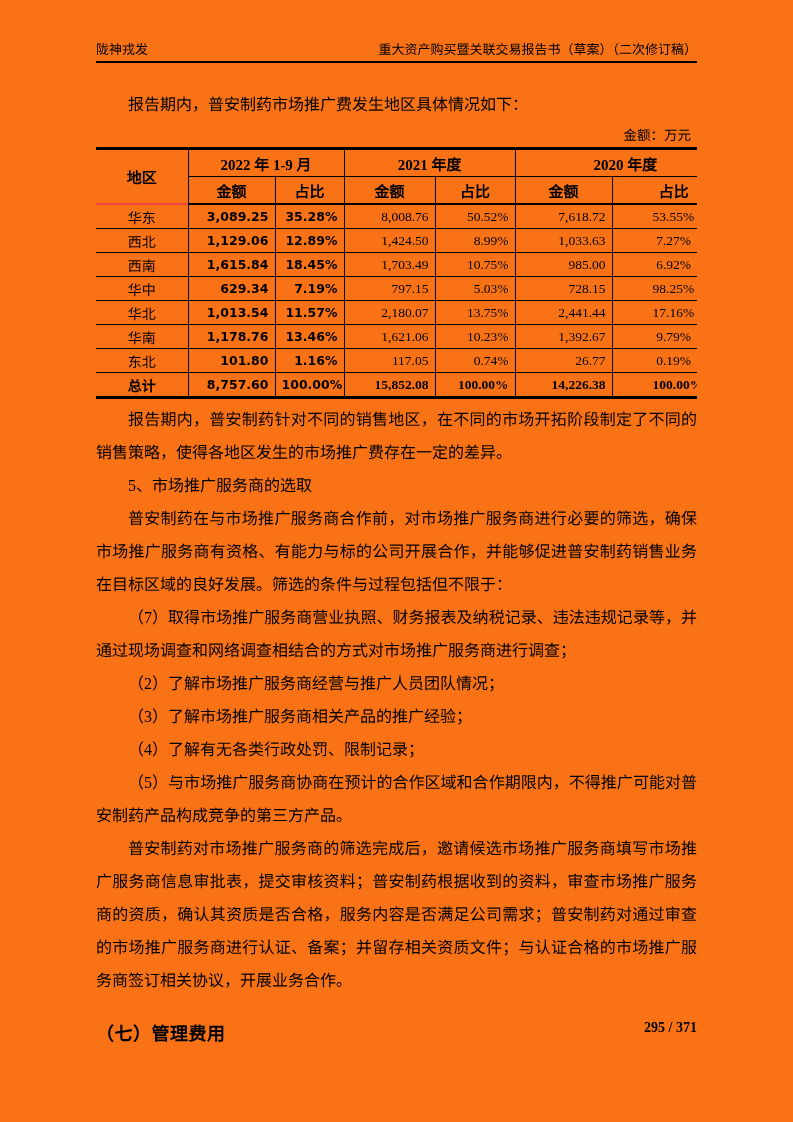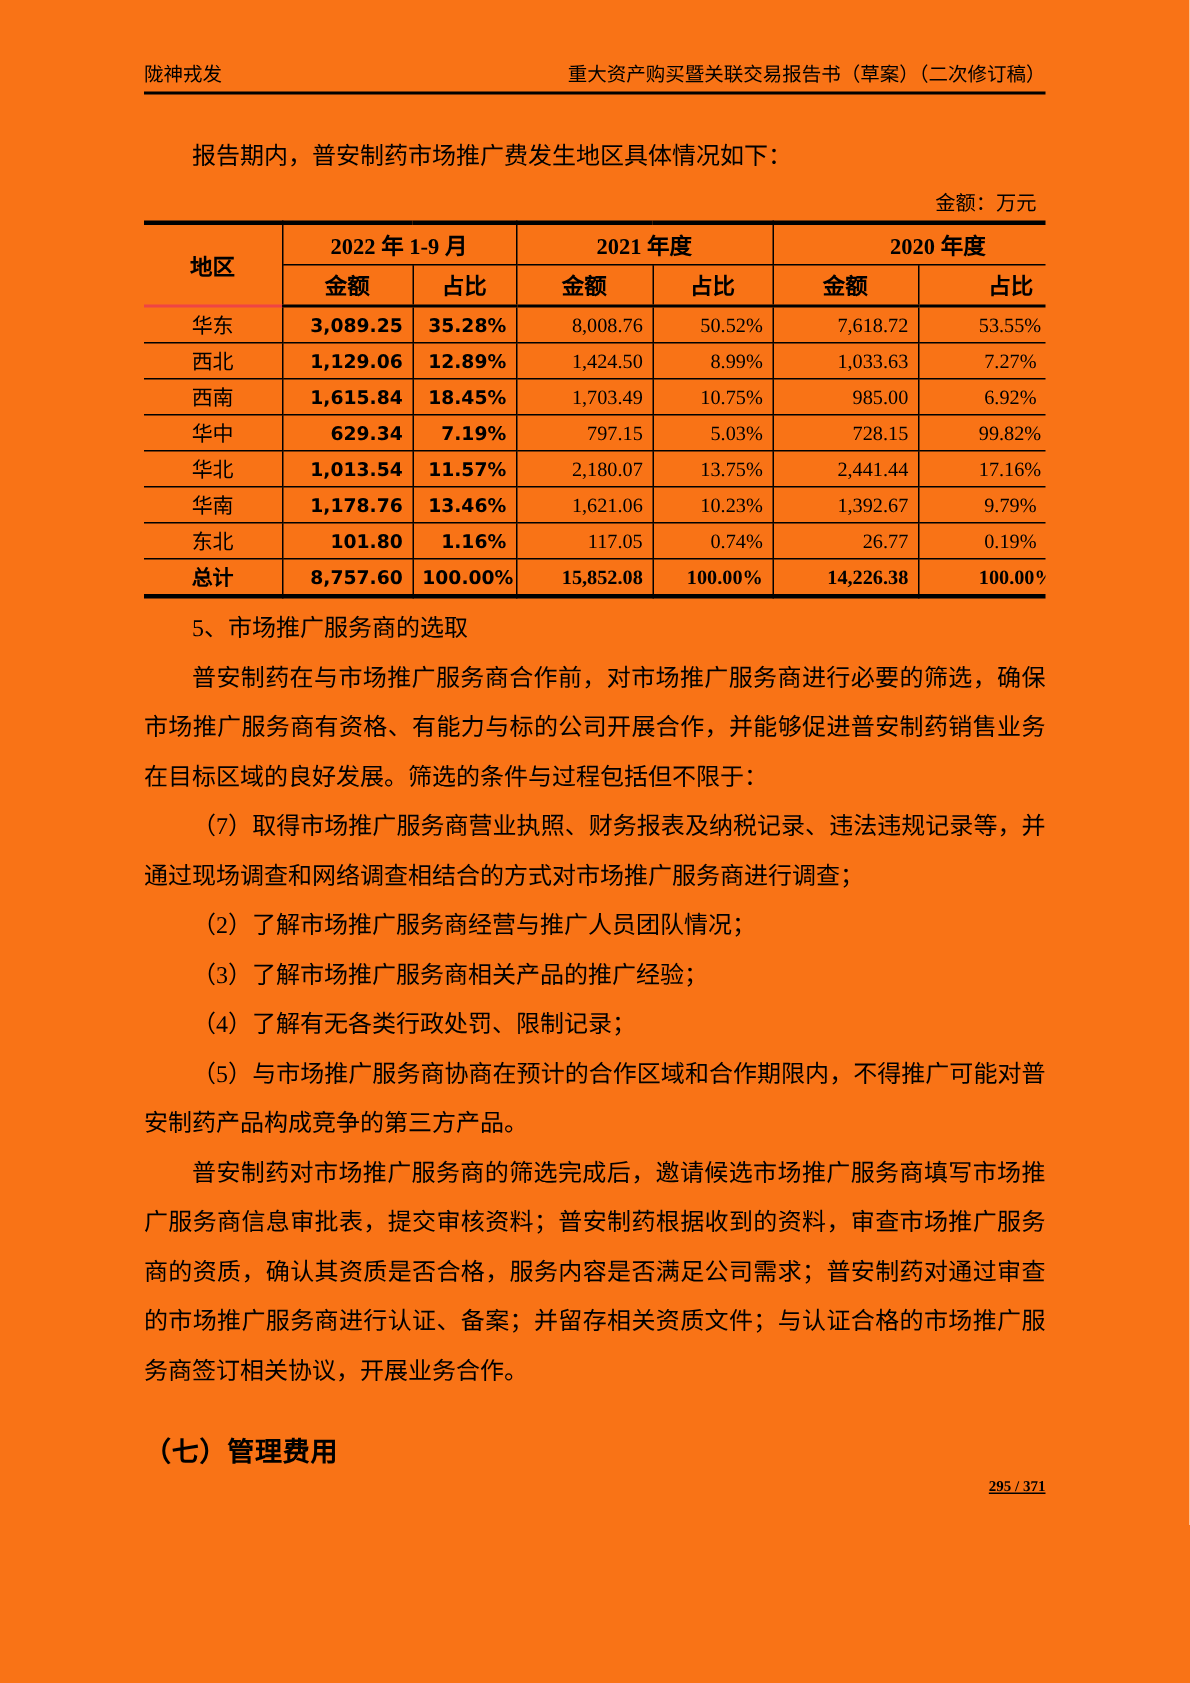--- a/index.html
+++ b/index.html
@@ -68,24 +68,23 @@
     text-indent:2em;text-align:justify;
   }
   .section-heading{
     margin:22px 0 0 0;
     font-family:"DejaVu Sans","Liberation Sans",sans-serif;
     font-size:18px;font-weight:bold;
     letter-spacing:0.5px;
   }
   .page-number{
     position:absolute;
-    right:96px;top:986px;
-    font-size:10px;font-weight:bold;
+    right:96px;top:1020px;
+    font-size:14px;font-weight:bold;
     font-family:"Liberation Serif","DejaVu Serif",serif;
-    text-decoration:underline;
   }
 </style>
 </head>
 <body>
 
 <div class="page">
 
   <div class="doc-header">
     <span>陇神戎发</span>
     <span>重大资产购买暨关联交易报告书（草案）（二次修订稿）</span>
@@ -149,21 +148,21 @@
           <td class="num">985.00</td>
           <td class="num">6.92%</td>
         </tr>
         <tr>
           <td class="region">华中</td>
           <td class="num22">629.34</td>
           <td class="num22">7.19%</td>
           <td class="num">797.15</td>
           <td class="num">5.03%</td>
           <td class="num">728.15</td>
-          <td class="num">99.82%</td>
+          <td class="num">98.25%</td>
         </tr>
         <tr>
           <td class="region">华北</td>
           <td class="num22">1,013.54</td>
           <td class="num22">11.57%</td>
           <td class="num">2,180.07</td>
           <td class="num">13.75%</td>
           <td class="num">2,441.44</td>
           <td class="num">17.16%</td>
         </tr>
@@ -191,20 +190,21 @@
           <td class="num22">100.00%</td>
           <td class="num">15,852.08</td>
           <td class="num">100.00%</td>
           <td class="num">14,226.38</td>
           <td class="num">100.00%</td>
         </tr>
       </tbody>
   </table>
 
   <div class="body-text" id="paragraphs">
+      <p class="body-p">报告期内，普安制药针对不同的销售地区，在不同的市场开拓阶段制定了不同的销售策略，使得各地区发生的市场推广费存在一定的差异。</p>
       <p class="body-p">5、市场推广服务商的选取</p>
       <p class="body-p">普安制药在与市场推广服务商合作前，对市场推广服务商进行必要的筛选，确保市场推广服务商有资格、有能力与标的公司开展合作，并能够促进普安制药销售业务在目标区域的良好发展。筛选的条件与过程包括但不限于：</p>
       <p class="body-p">（7）取得市场推广服务商营业执照、财务报表及纳税记录、违法违规记录等，并通过现场调查和网络调查相结合的方式对市场推广服务商进行调查；</p>
       <p class="body-p">（2）了解市场推广服务商经营与推广人员团队情况；</p>
       <p class="body-p">（3）了解市场推广服务商相关产品的推广经验；</p>
       <p class="body-p">（4）了解有无各类行政处罚、限制记录；</p>
       <p class="body-p">（5）与市场推广服务商协商在预计的合作区域和合作期限内，不得推广可能对普安制药产品构成竞争的第三方产品。</p>
       <p class="body-p">普安制药对市场推广服务商的筛选完成后，邀请候选市场推广服务商填写市场推广服务商信息审批表，提交审核资料；普安制药根据收到的资料，审查市场推广服务商的资质，确认其资质是否合格，服务内容是否满足公司需求；普安制药对通过审查的市场推广服务商进行认证、备案；并留存相关资质文件；与认证合格的市场推广服务商签订相关协议，开展业务合作。</p>
     </div>
 

